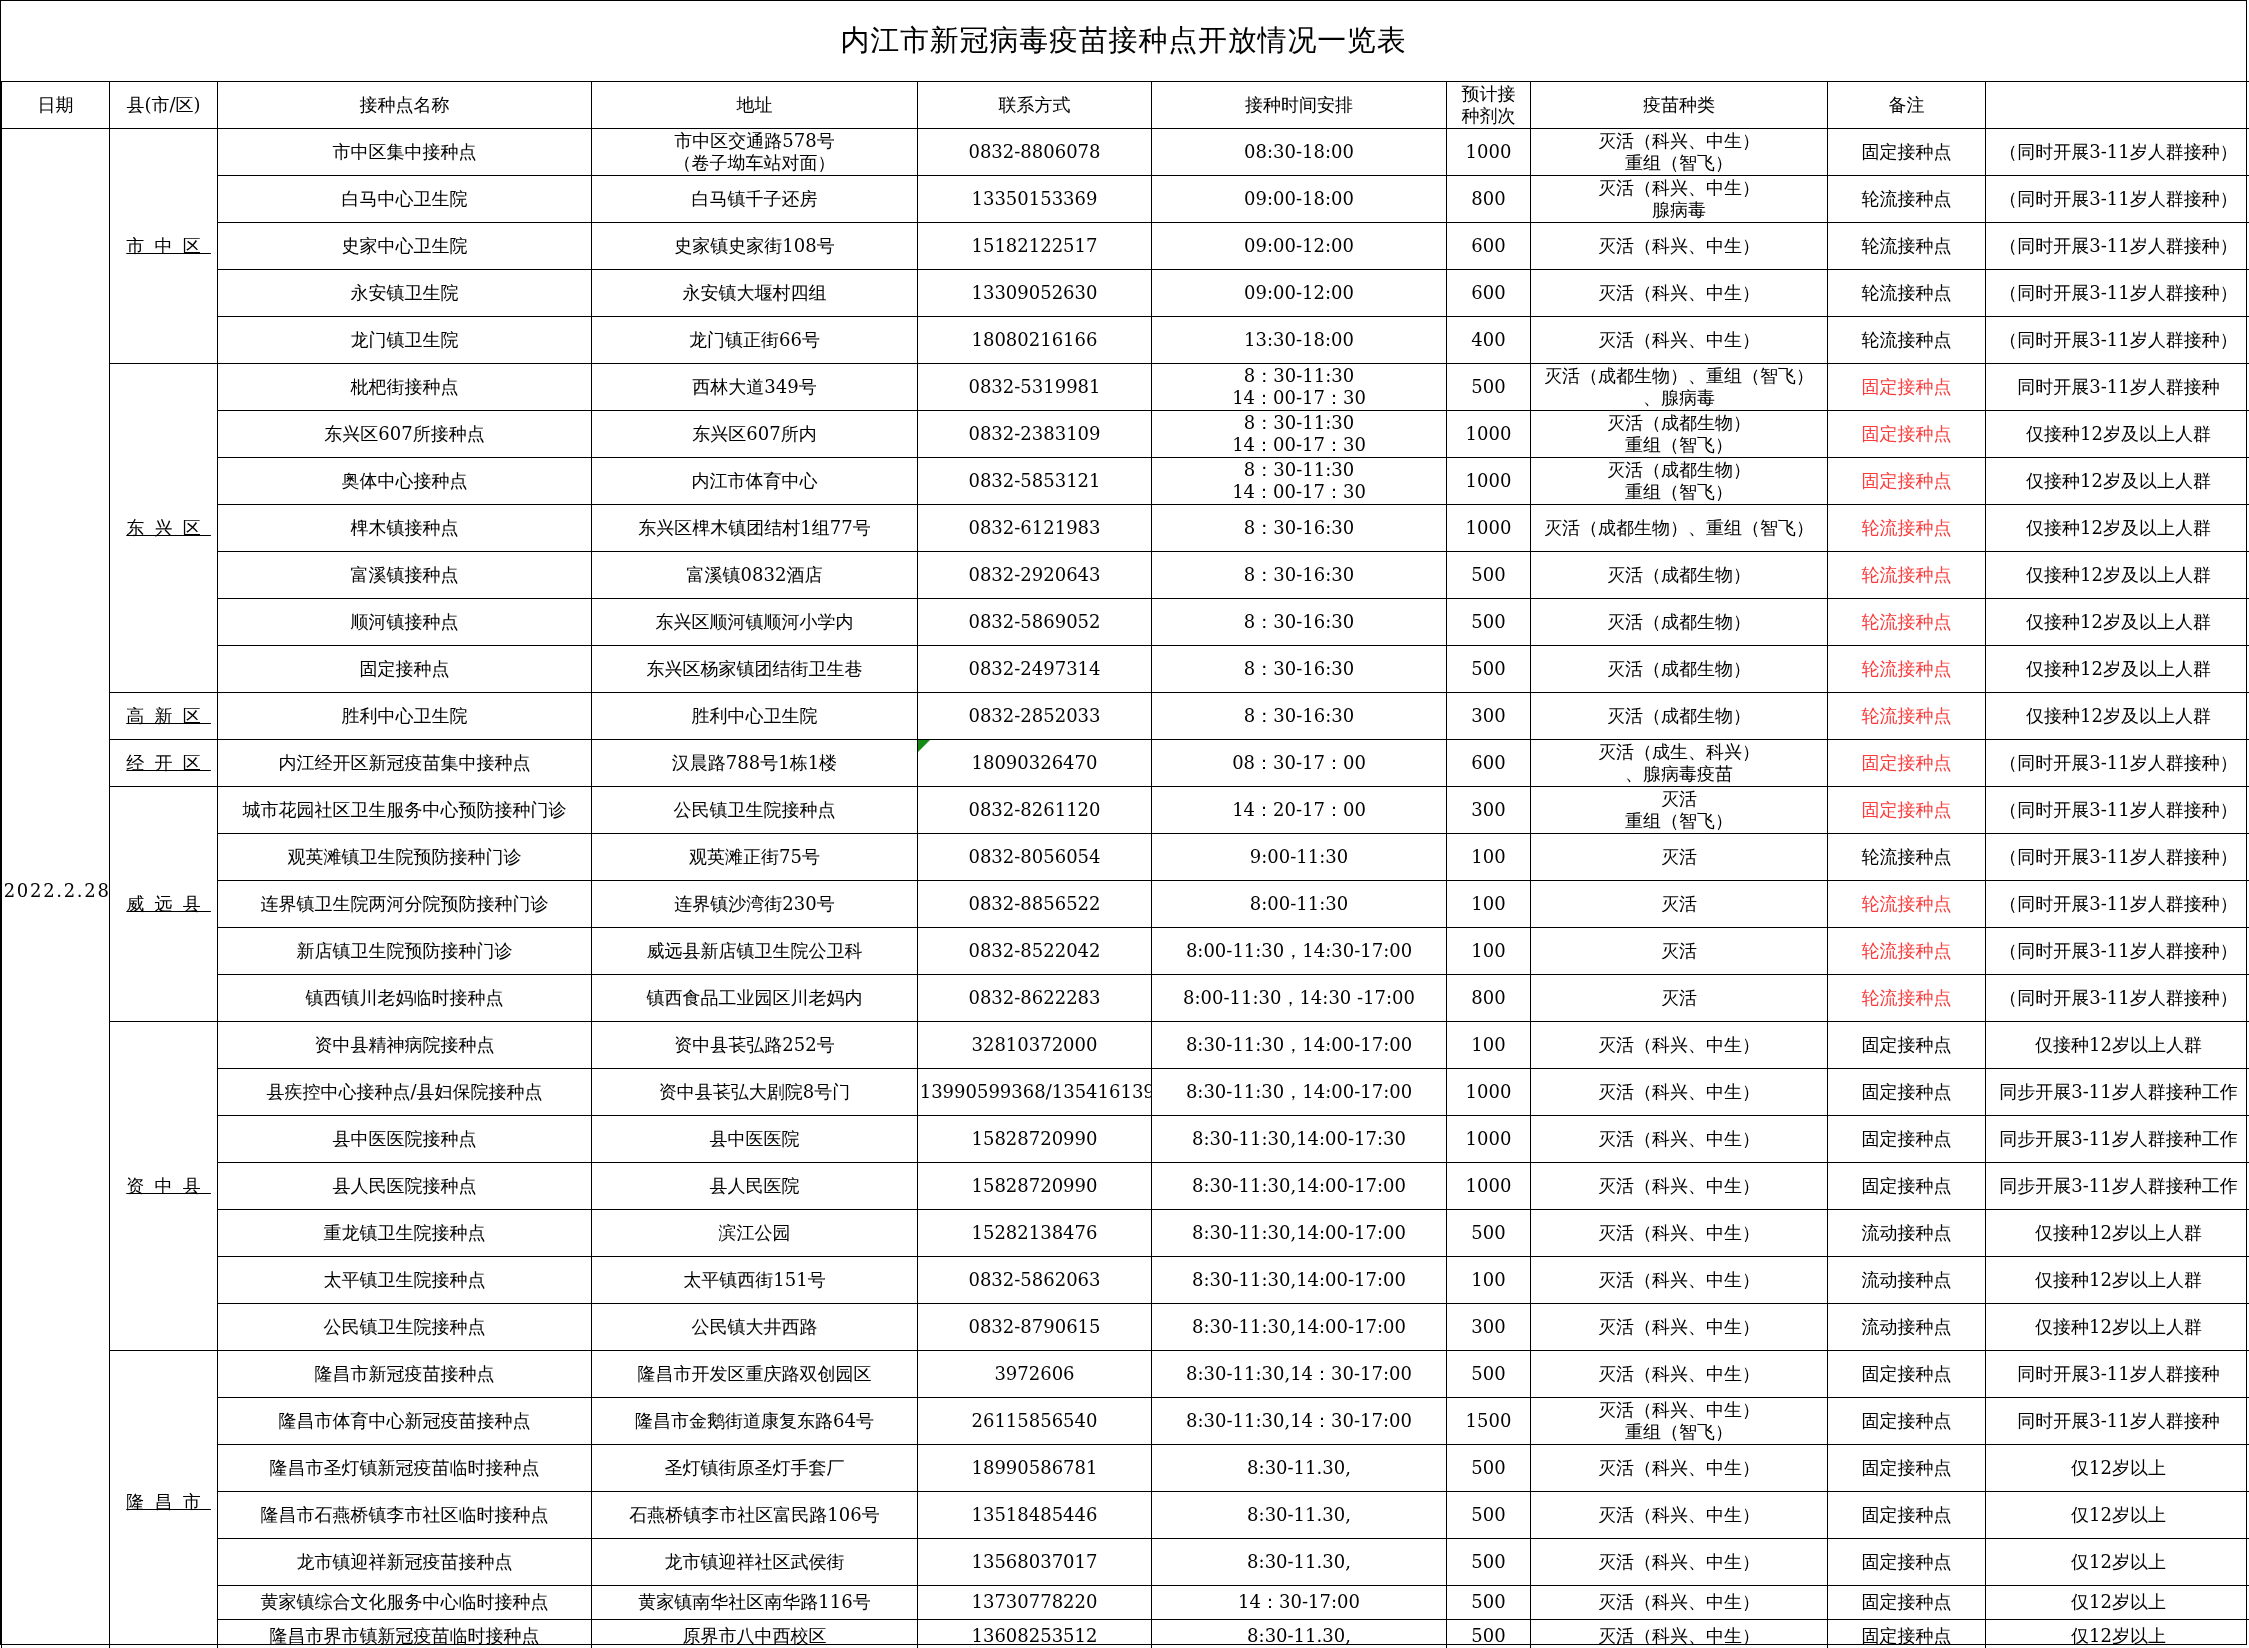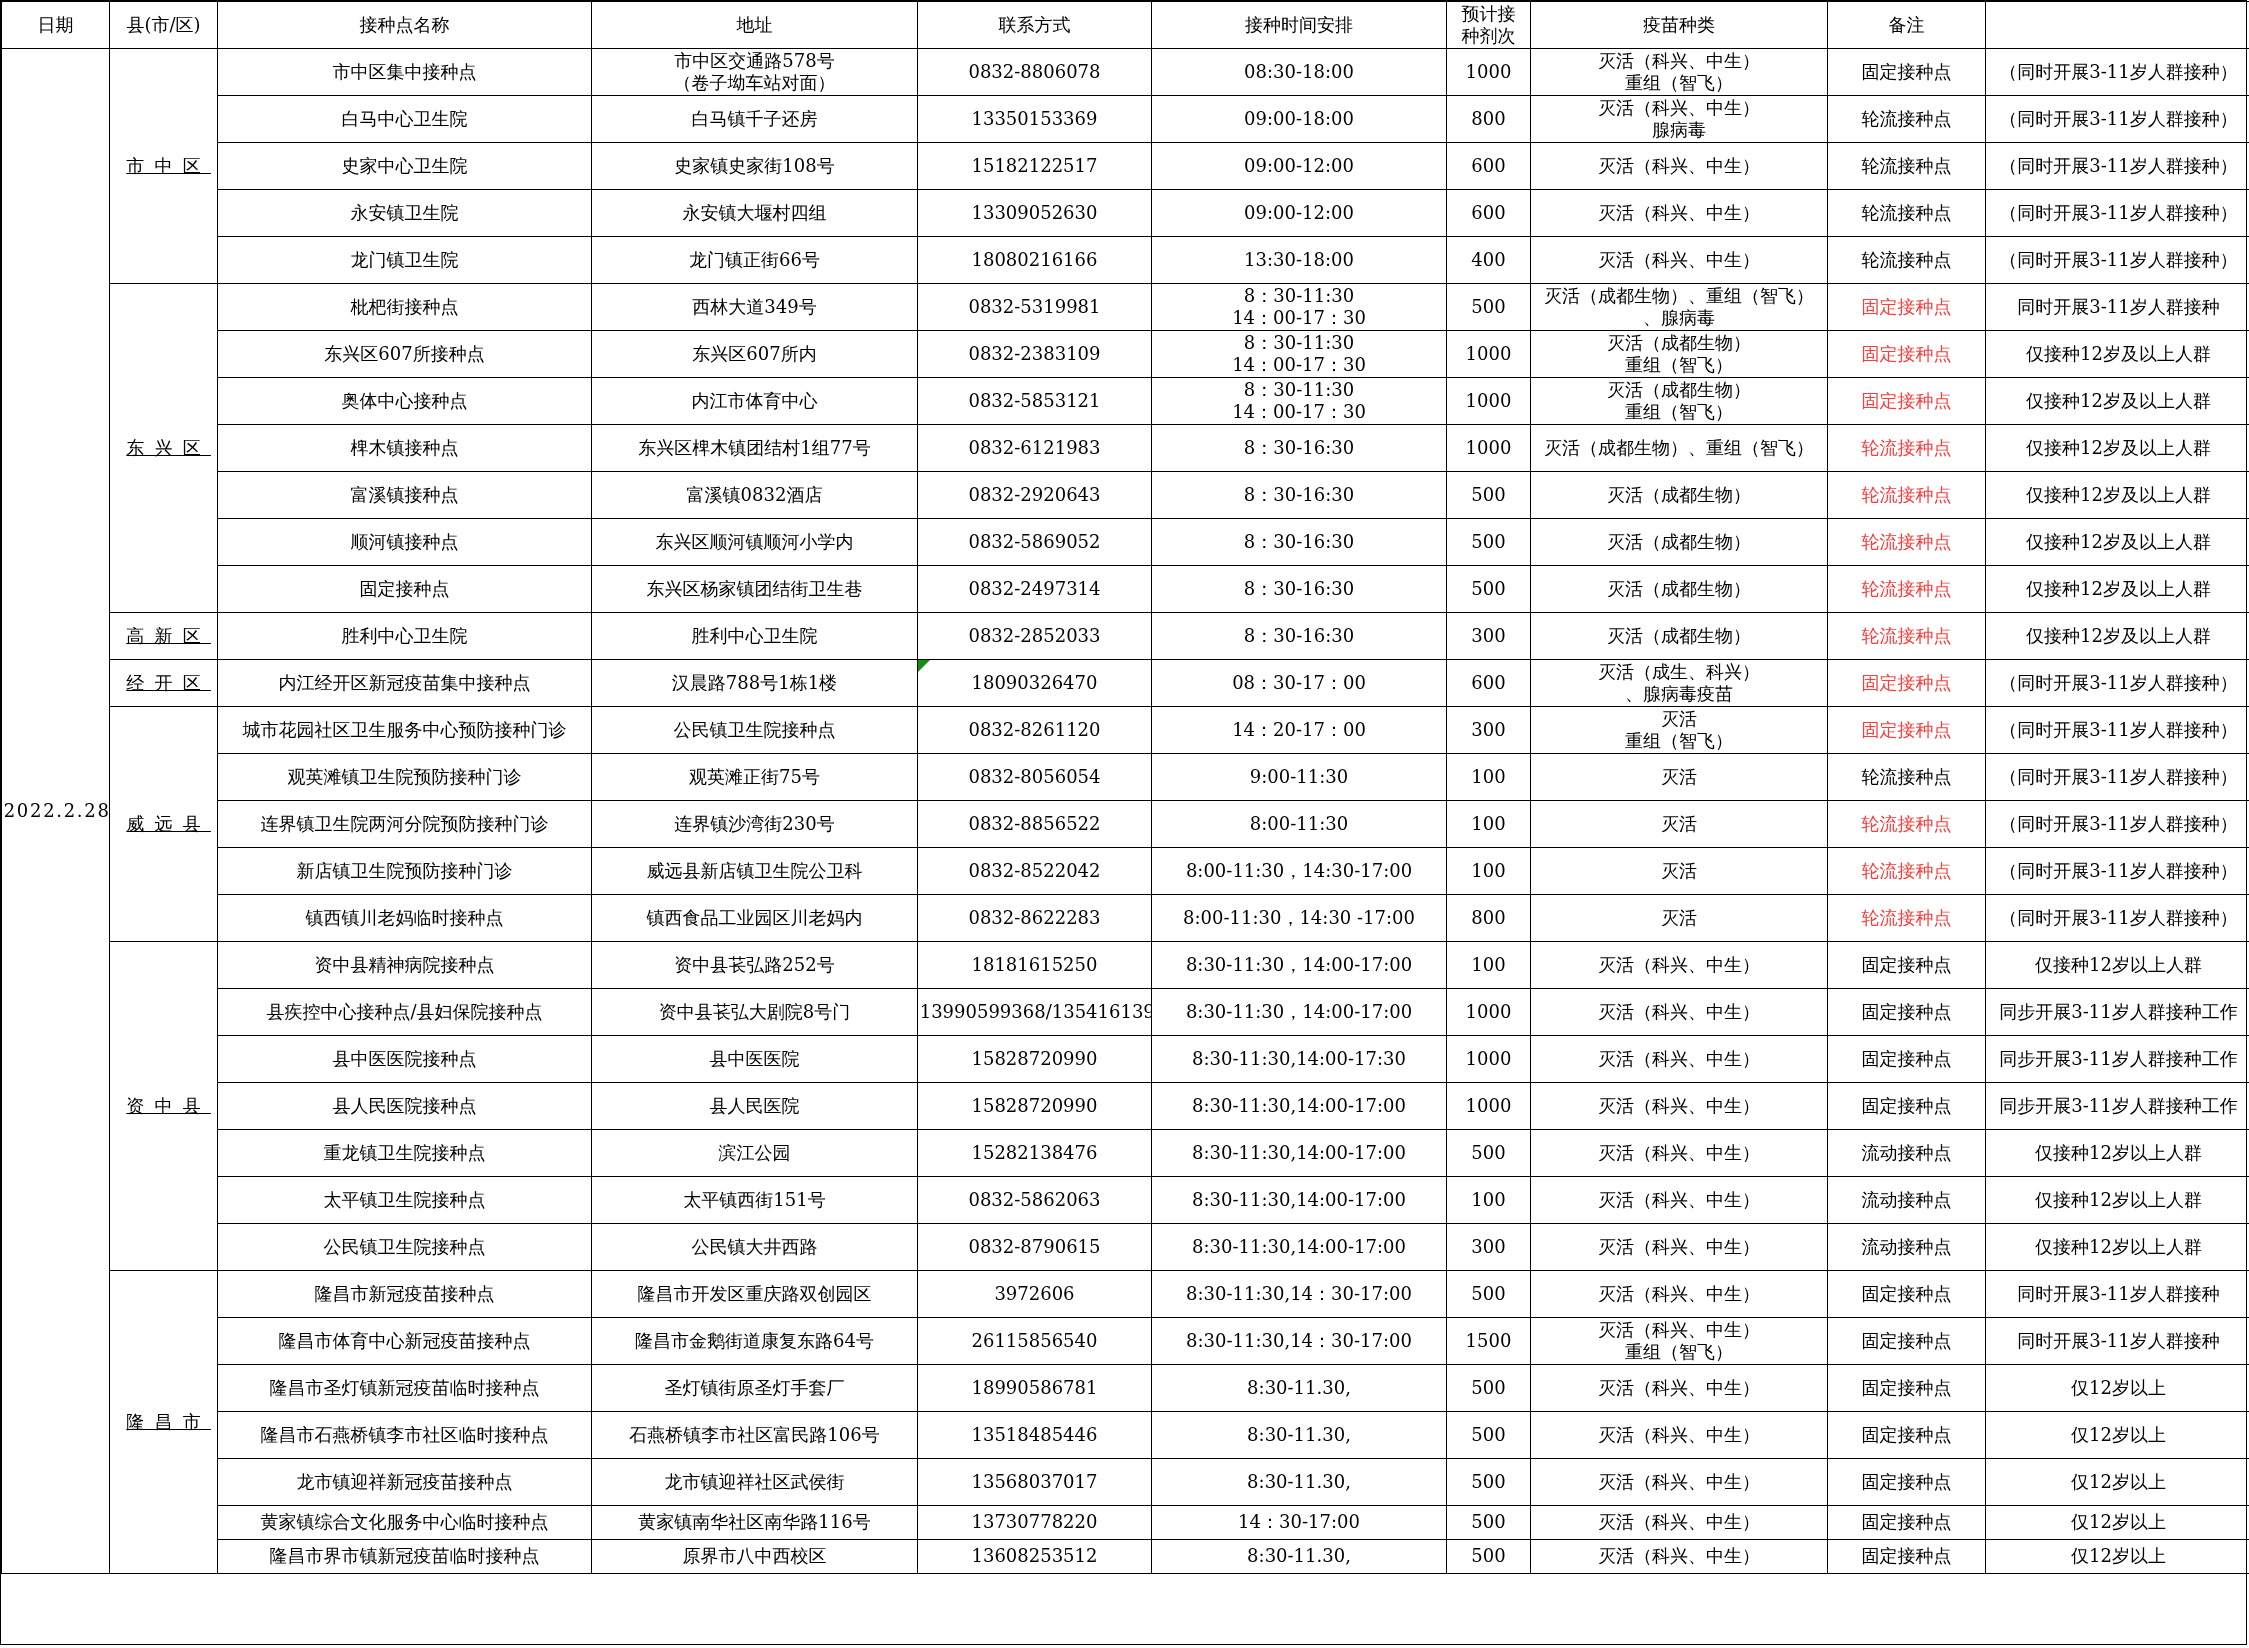--- a/index.html
+++ b/index.html
@@ -53,20 +53,23 @@
     position:absolute;top:0;left:0;
     width:0;height:0;
     border-top:12.7px solid var(--green);
     border-right:12.7px solid transparent;
   }
 </style>
 </head>
 <body>
 
 <div class="sheet">
+  <div class="title-bar">
+    <div class="title">内江市新冠病毒疫苗接种点开放情况一览表</div>
+  </div>
   <table class="grid">
     <colgroup>
       <col style="width:108px">
         <col style="width:108px">
         <col style="width:374px">
       <col style="width:326px">
         <col style="width:234px">
         <col style="width:295px">
       <col style="width:84px">
         <col style="width:297px">
@@ -293,21 +296,21 @@
           <td>8:00-11:30，14:30 -17:00</td>
           <td>800</td>
           <td>灭活</td>
           <td class="remark red">轮流接种点</td>
           <td class="note">（同时开展3-11岁人群接种）</td>
         </tr>
         <tr>
           <td class="district" rowspan="7">资中县</td>
           <td>资中县精神病院接种点</td>
           <td>资中县苌弘路252号</td>
-          <td class="contact">18181615250</td>
+          <td class="contact">32810372000</td>
           <td>8:30-11:30，14:00-17:00</td>
           <td>100</td>
           <td>灭活（科兴、中生）</td>
           <td class="remark">固定接种点</td>
           <td class="note">仅接种12岁以上人群</td>
         </tr>
         <tr>
           <td>县疾控中心接种点/县妇保院接种点</td>
           <td>资中县苌弘大剧院8号门</td>
           <td class="contact">13990599368/13541613990</td>

